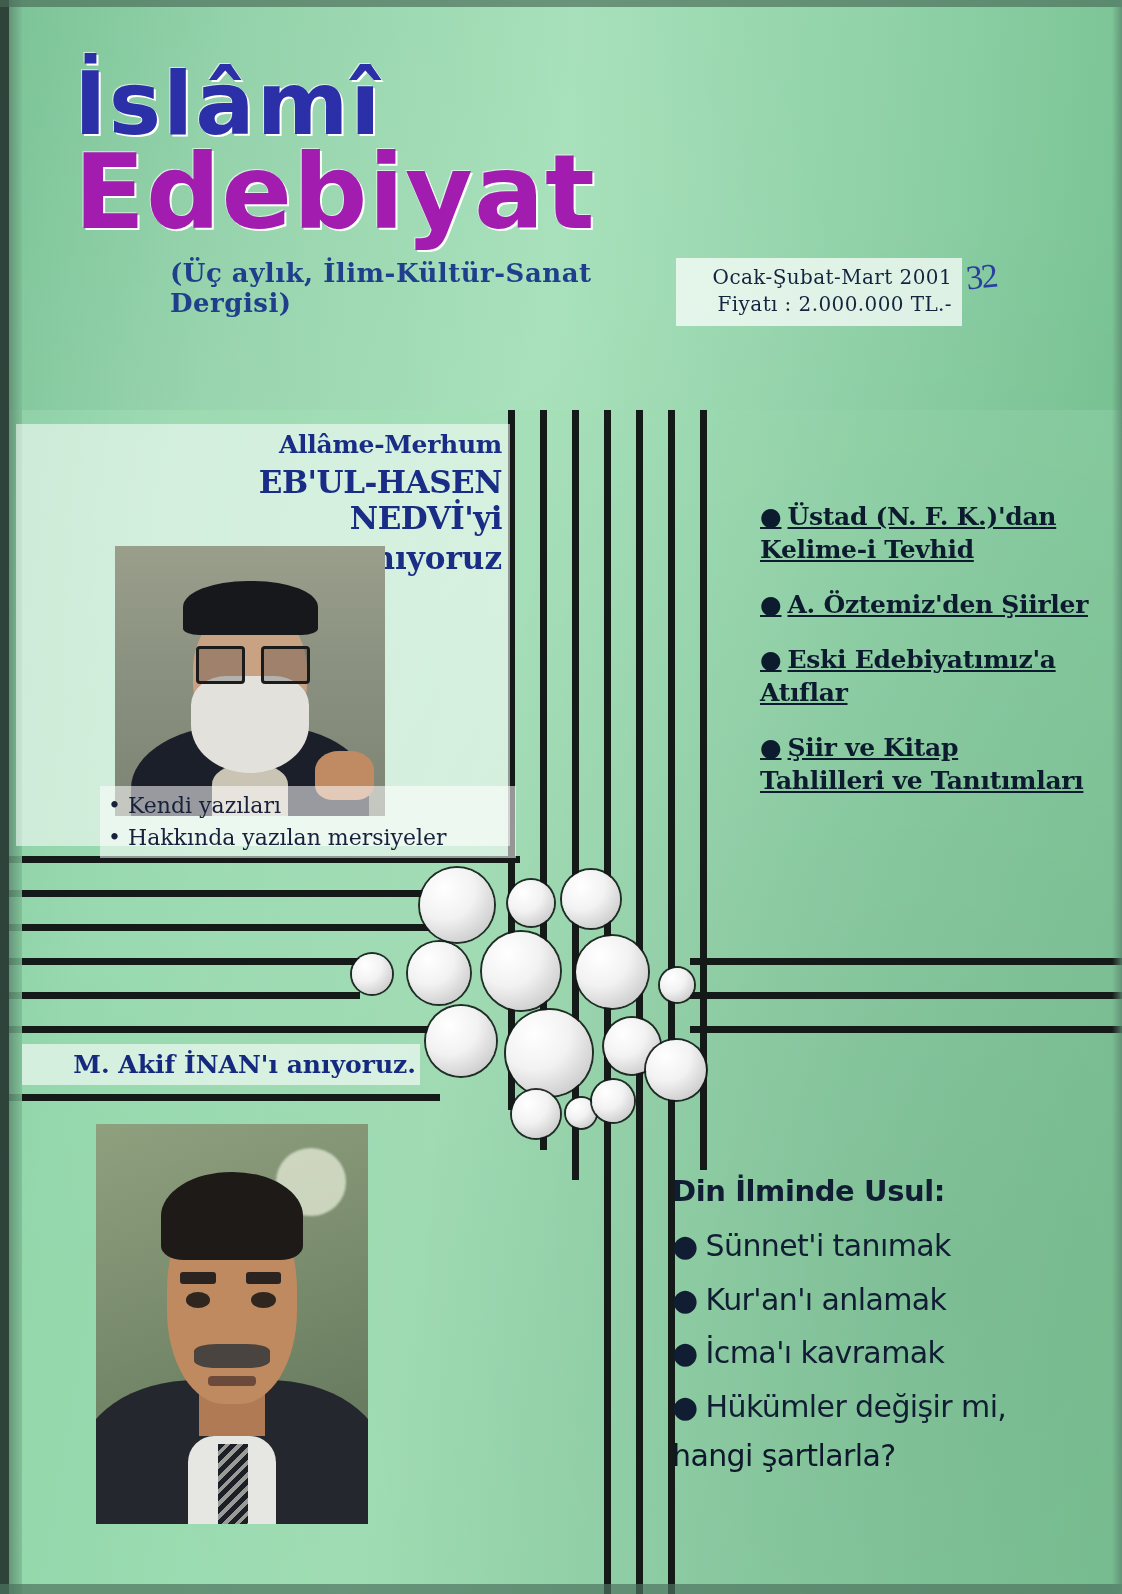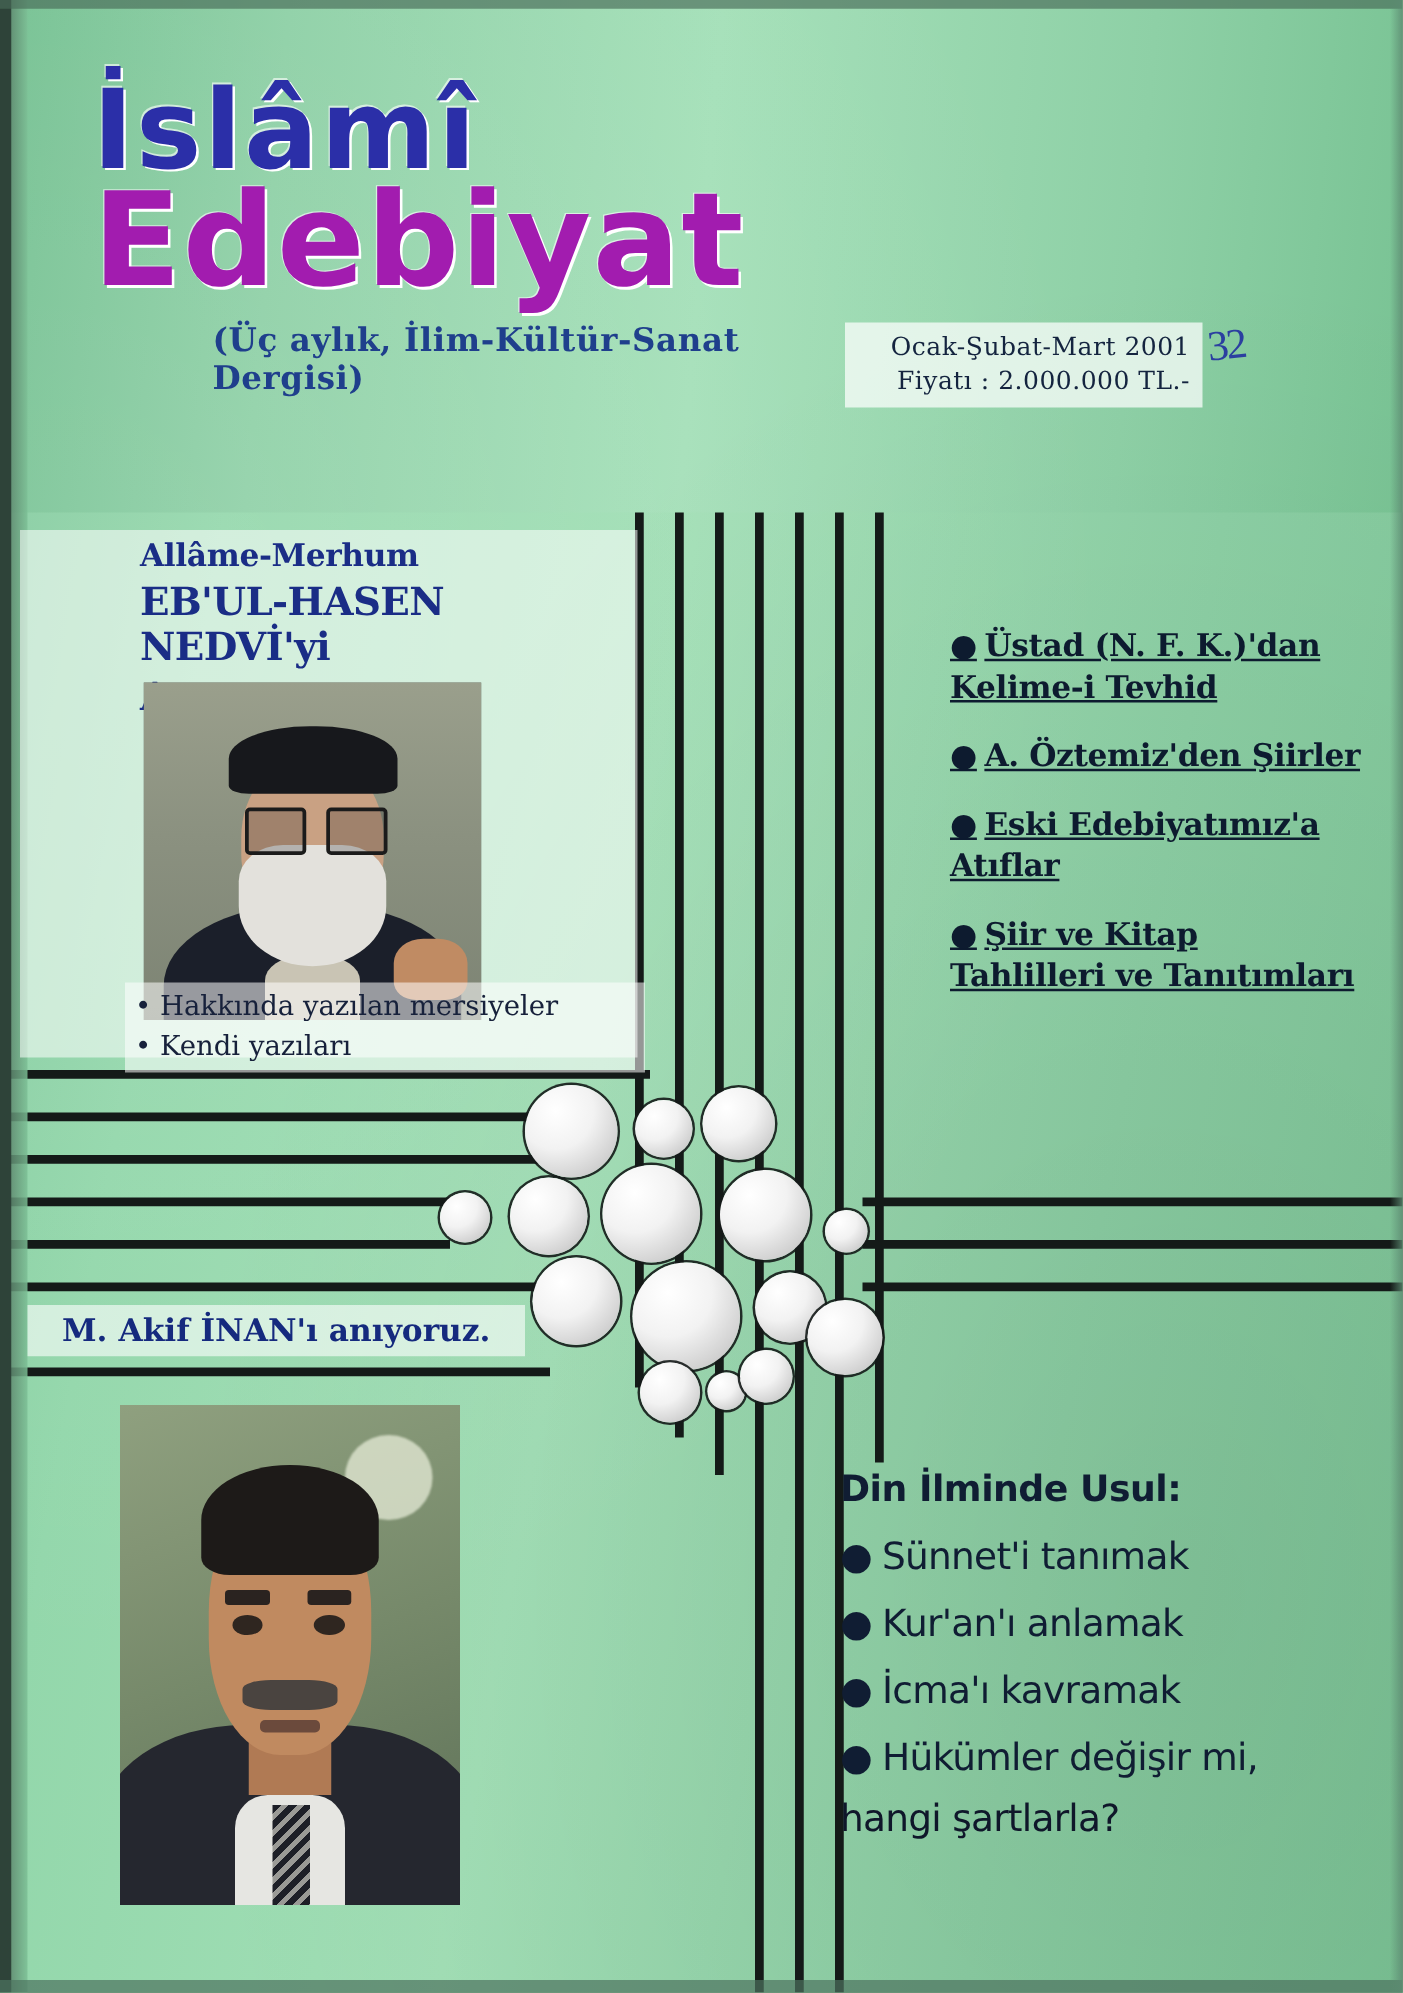--- a/index.html
+++ b/index.html
@@ -146,21 +146,21 @@
     top: 424px;
     width: 494px;
     height: 422px;
     background: rgba(255,255,255,0.55);
   }
   .nedvi-head {
     position: absolute;
     left: 112px;
     top: 430px;
     width: 390px;
-    text-align: left;
+    text-align: right;
     font-family: "DejaVu Serif", serif;
     font-weight: bold;
     color: #1a2d86;
   }
   .nedvi-head .l1 { font-size: 25px; letter-spacing: -0.3px; }
   .nedvi-head .l2 { font-size: 31px; margin-top: 5px; letter-spacing: -0.5px;}
   .nedvi-head .l3 { font-size: 31px; margin-top: 4px; }
   .nedvi-photo {
     position: absolute;
     left: 115px;
@@ -265,21 +265,21 @@
   }
 
   
   .akif-label {
     position: absolute;
     left: 22px;
     top: 1044px;
     width: 390px;
     background: rgba(255,255,255,0.6);
     padding: 6px 4px;
-    text-align: center;
+    text-align: right;
     font-family: "DejaVu Serif", serif;
     font-weight: bold;
     font-size: 25px;
     color: #152a7e;
   }
   .akif-photo {
     position: absolute;
     left: 96px;
     top: 1124px;
     width: 272px;
@@ -471,22 +471,22 @@
     <div class="shirt"></div>
     <div class="head"></div>
     <div class="beard"></div>
     <div class="cap"></div>
     <div class="glass-l"></div>
     <div class="glass-r"></div>
     <div class="hand"></div>
   </div>
 
   <div class="nedvi-bullets">
+    <div>• Kendi yazıları</div>
     <div>• Hakkında yazılan mersiyeler</div>
-    <div>• Kendi yazıları</div>
   </div>
 
   <div class="right-list">
     <div class="item"><span class="dot">●</span><span>Üstad (N. F. K.)'dan Kelime-i Tevhid</span></div>
     <div class="item"><span class="dot">●</span><span>A. Öztemiz'den Şiirler</span></div>
     <div class="item"><span class="dot">●</span><span>Eski Edebiyatımız'a Atıflar</span></div>
     <div class="item"><span class="dot">●</span><span>Şiir ve Kitap Tahlilleri ve Tanıtımları</span></div>
   </div>
 
   <div class="akif-label">M. Akif İNAN'ı anıyoruz.</div>

